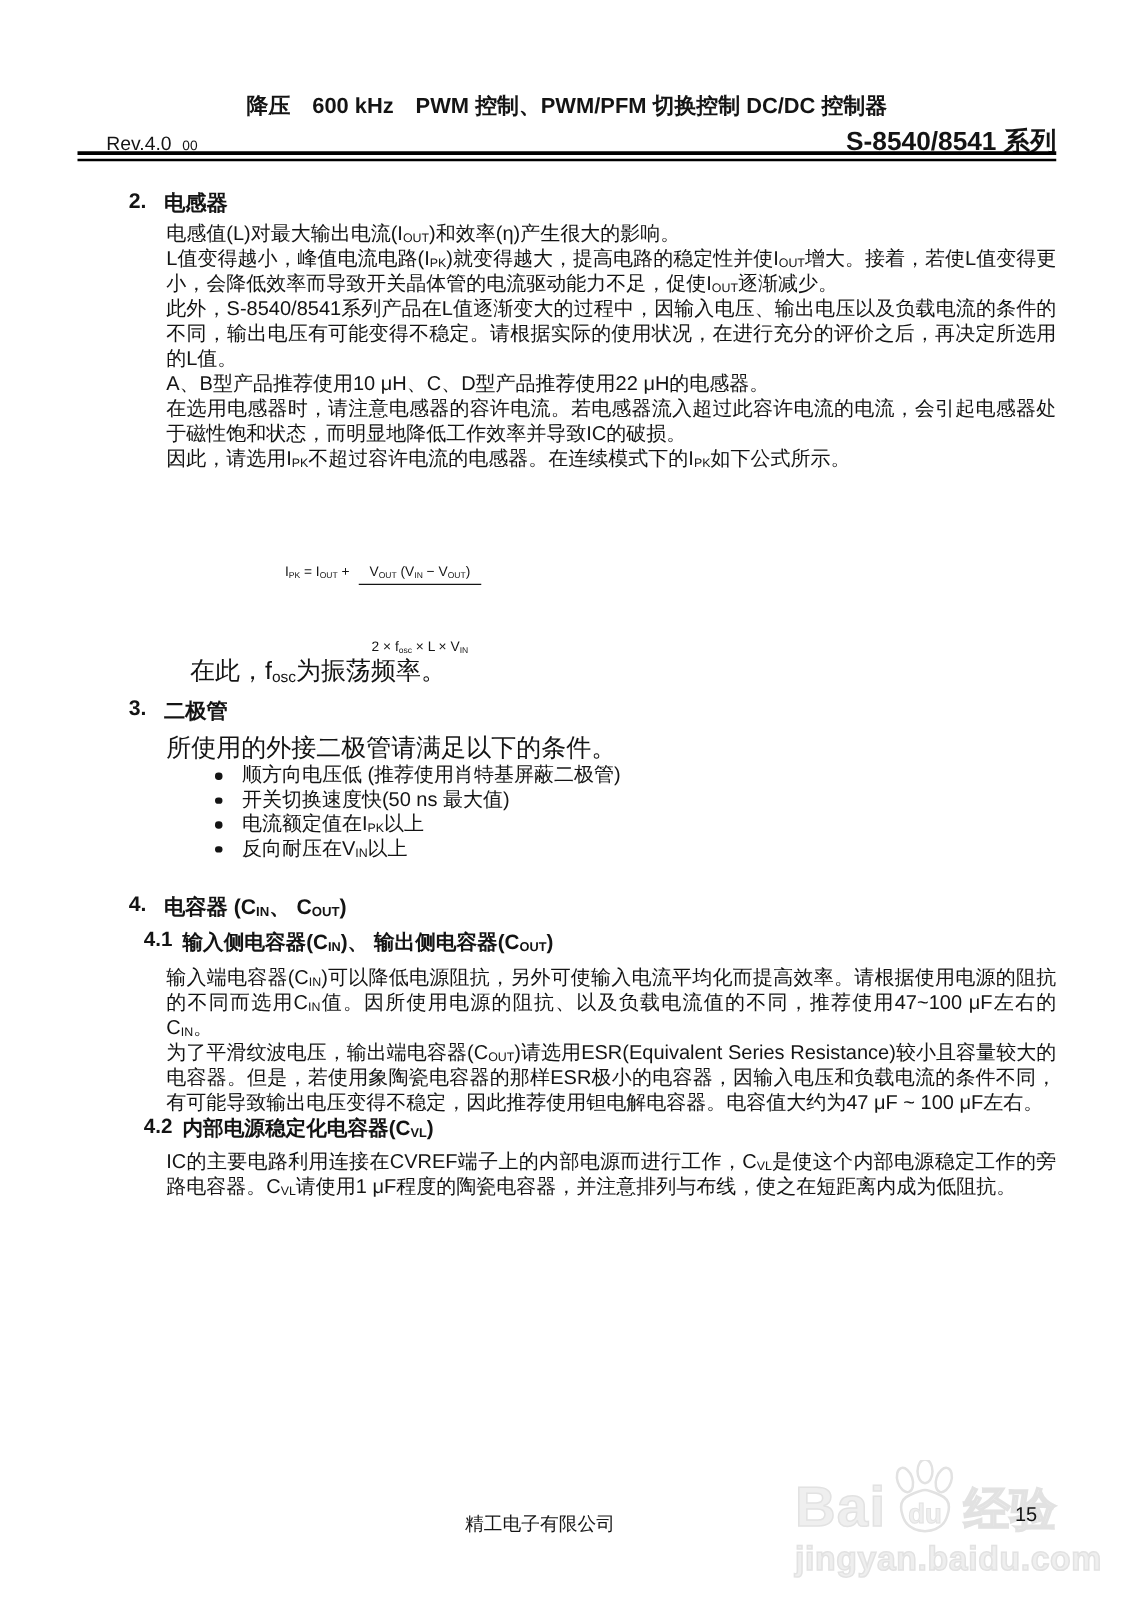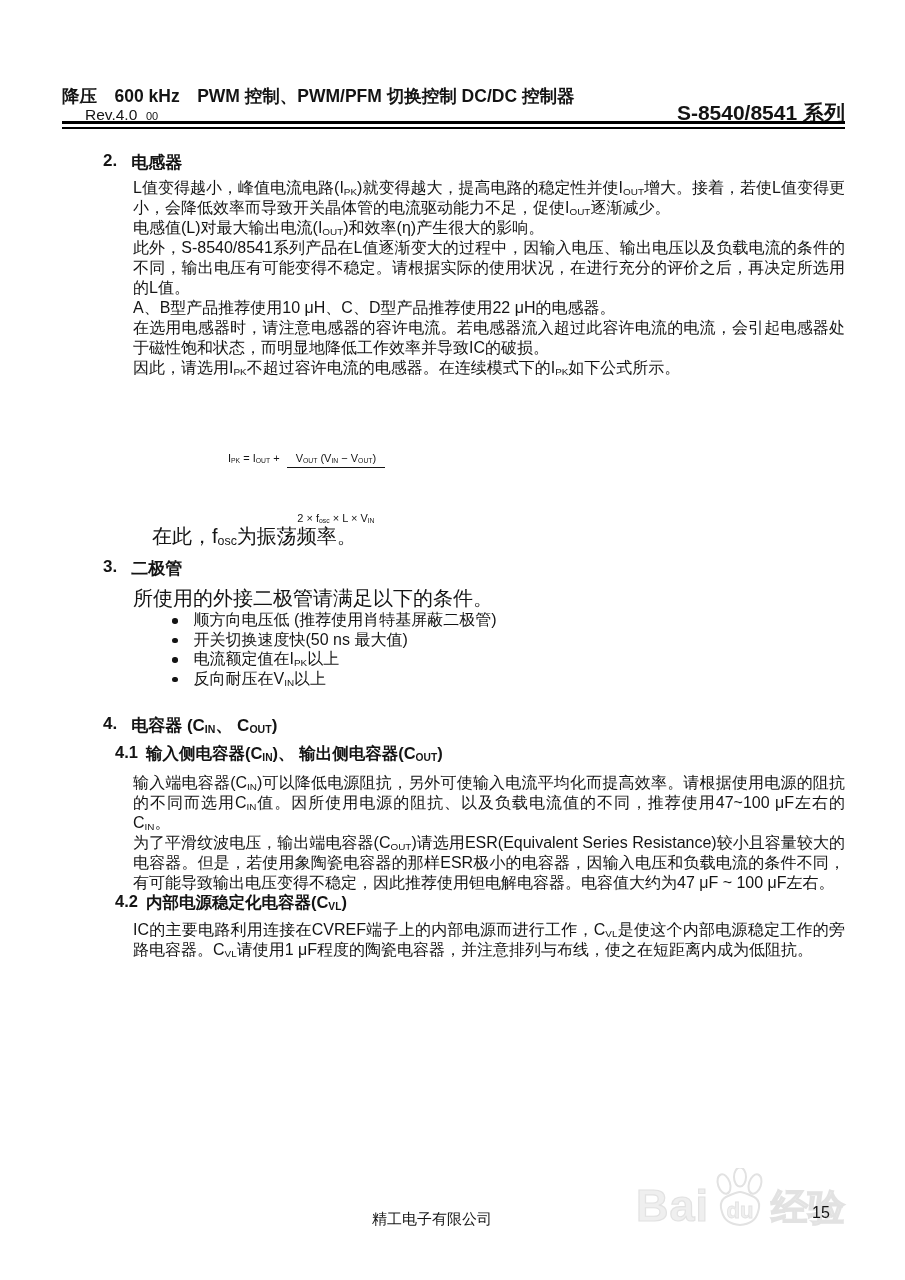--- a/index.html
+++ b/index.html
@@ -13,22 +13,22 @@
     overflow: hidden;
   }
   sub {
     font-size: 62%;
     line-height: 0;
     vertical-align: -0.18em;
     letter-spacing: 0;
   }
   
   .hdr-title {
-    position: absolute; left: 62px; top: 84px; width: 783px;
-    text-align: left; font-weight: bold; font-size: 17.5px; white-space: nowrap;
+    position: absolute; left: 62px; top: 72px; width: 783px;
+    text-align: center; font-weight: bold; font-size: 17.5px; white-space: nowrap;
   }
   .hdr-row {
     position: absolute; left: 62px; top: 99px; width: 783px;
     display: flex; justify-content: space-between; align-items: baseline;
   }
   .hdr-rev { font-size: 15.5px; padding-left: 23px; }
   .hdr-rev .rev-sub { font-size: 11px; }
   .hdr-series { font-weight: bold; font-size: 21px; }
   .rule-thick { position: absolute; left: 62px; top: 121px; width: 783px; height: 3px; background: #000; }
   .rule-thin  { position: absolute; left: 62px; top: 127px; width: 783px; height: 2px; background: #000; }
@@ -88,22 +88,22 @@
     <span class="hdr-series">S-8540/8541 系列</span>
   </div>
   <div class="rule-thick"></div>
   <div class="rule-thin"></div>
 
   <div class="sec-heading" style="top:151px;">
     <span>2.</span>
     <span>电感器</span>
   </div>
   <div class="para-block" style="top:178px;">
+    <p>电感值(L)对最大输出电流(I<sub>OUT</sub>)和效率(η)产生很大的影响。</p>
     <p>L值变得越小，峰值电流电路(I<sub>PK</sub>)就变得越大，提高电路的稳定性并使I<sub>OUT</sub>增大。接着，若使L值变得更小，会降低效率而导致开关晶体管的电流驱动能力不足，促使I<sub>OUT</sub>逐渐减少。</p>
-    <p>电感值(L)对最大输出电流(I<sub>OUT</sub>)和效率(η)产生很大的影响。</p>
     <p>此外，S-8540/8541系列产品在L值逐渐变大的过程中，因输入电压、输出电压以及负载电流的条件的不同，输出电压有可能变得不稳定。请根据实际的使用状况，在进行充分的评价之后，再决定所选用的L值。</p>
     <p>A、B型产品推荐使用10 μH、C、D型产品推荐使用22 μH的电感器。</p>
     <p>在选用电感器时，请注意电感器的容许电流。若电感器流入超过此容许电流的电流，会引起电感器处于磁性饱和状态，而明显地降低工作效率并导致IC的破损。</p>
     <p>因此，请选用I<sub>PK</sub>不超过容许电流的电感器。在连续模式下的I<sub>PK</sub>如下公式所示。</p>
   </div>
 
   <div class="formula">
     <span>I<sub>PK</sub> = I<sub>OUT</sub> +</span>
     <span class="frac">
       <span class="num">V<sub>OUT</sub> (V<sub>IN</sub> − V<sub>OUT</sub>)</span>
@@ -165,18 +165,19 @@
         <g fill="none" stroke="#e2e2e2" stroke-width="2">
           <ellipse cx="14" cy="16" rx="6" ry="10" transform="rotate(-18 14 16)"></ellipse>
           <ellipse cx="30" cy="9" rx="6" ry="9.5"></ellipse>
           <ellipse cx="45" cy="16" rx="6" ry="10" transform="rotate(18 45 16)"></ellipse>
           <path d="M12,44 q-4,-12 6,-16 q9,-4 12,-4 q3,0 12,4 q10,4 6,16 q-3,12 -18,13 q-15,-1 -18,-13 z"></path>
         </g>
         <text x="30" y="50" text-anchor="middle" font-size="22" font-weight="bold" fill="#efefef" stroke="#e2e2e2" stroke-width="0.8">du</text>
       </svg>
       <span class="wm-jy">经验</span>
     </div>
+    <div class="wm-url">jingyan.baidu.com</div>
   </div>
 
   <div class="footer-company">精工电子有限公司</div>
   <div class="page-number">15</div>
 
 </div>
 
 </body></html>

